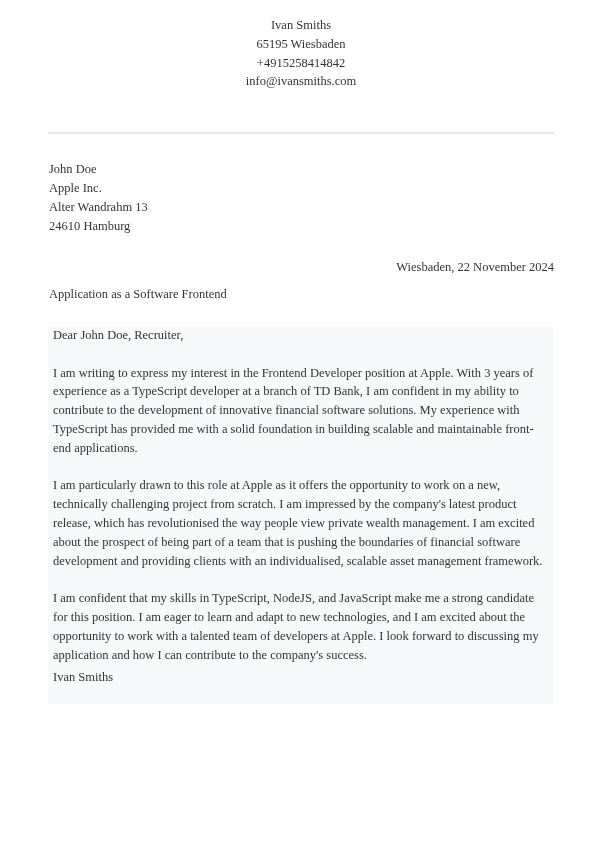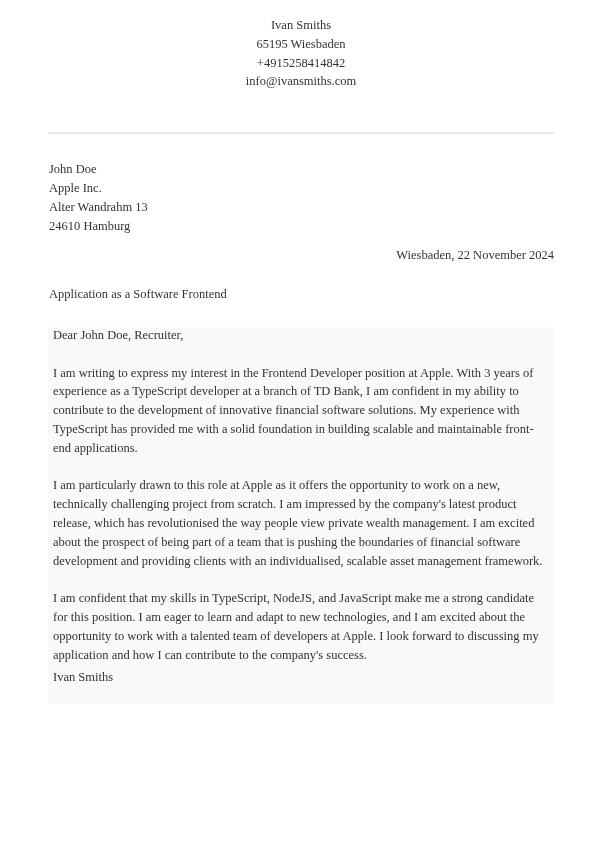--- a/index.html
+++ b/index.html
@@ -3,21 +3,21 @@
 <meta charset="utf-8">
 <style>
   html, body { margin: 0; padding: 0; background: #ffffff; }
   body {
     width: 602px; height: 854px; position: relative; overflow: hidden;
     font-family: "Liberation Serif", serif; font-size: 12.5px; color: #333;
   }
   .sender { position: absolute; top: 16px; left: 0; width: 602px; text-align: center; line-height: 18.8px; }
   .divider { position: absolute; top: 132px; left: 48px; width: 506px; height: 2px; background: #e5e7eb; }
   .recipient { position: absolute; top: 151px; left: 49px; line-height: 19px; margin-top: 9px; }
-  .date { position: absolute; top: 248px; right: 48px; text-align: right; }
+  .date { position: absolute; top: 260px; right: 48px; text-align: right; }
   .subject { position: absolute; top: 287px; left: 49px; }
   .body-box {
     position: absolute; top: 327px; left: 48px; width: 506px; height: 377px;
     background: #f7f9fb; box-sizing: border-box; padding: 0 0 0 1px;
     line-height: 18.8px;
   }
   .body-box p { margin: 4px; }
   .salutation { margin-top: -1px !important; }
   .para { margin-top: 18.8px !important; }
   .closing { margin-top: 18.8px !important; }

